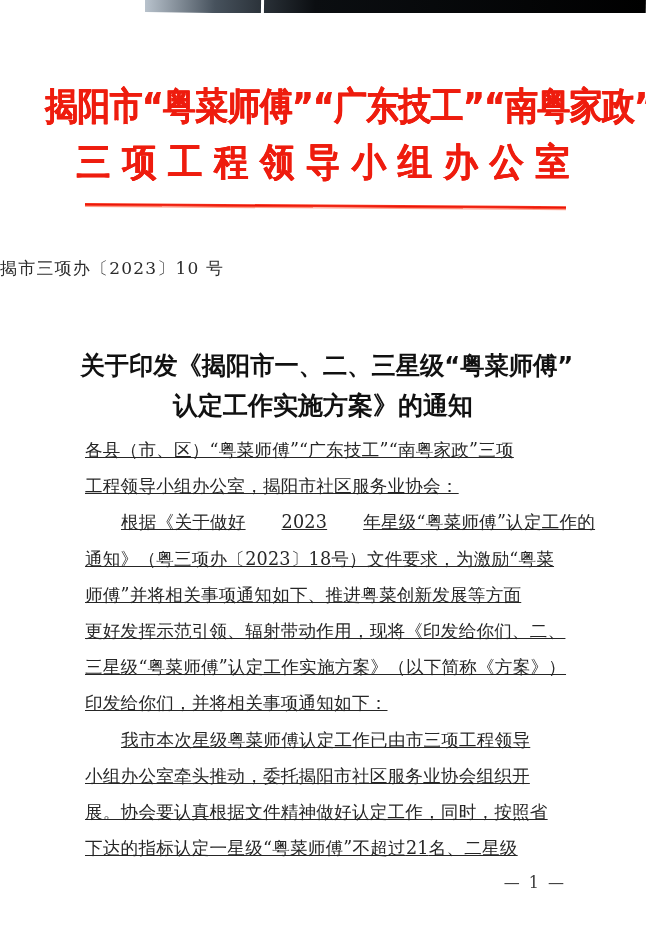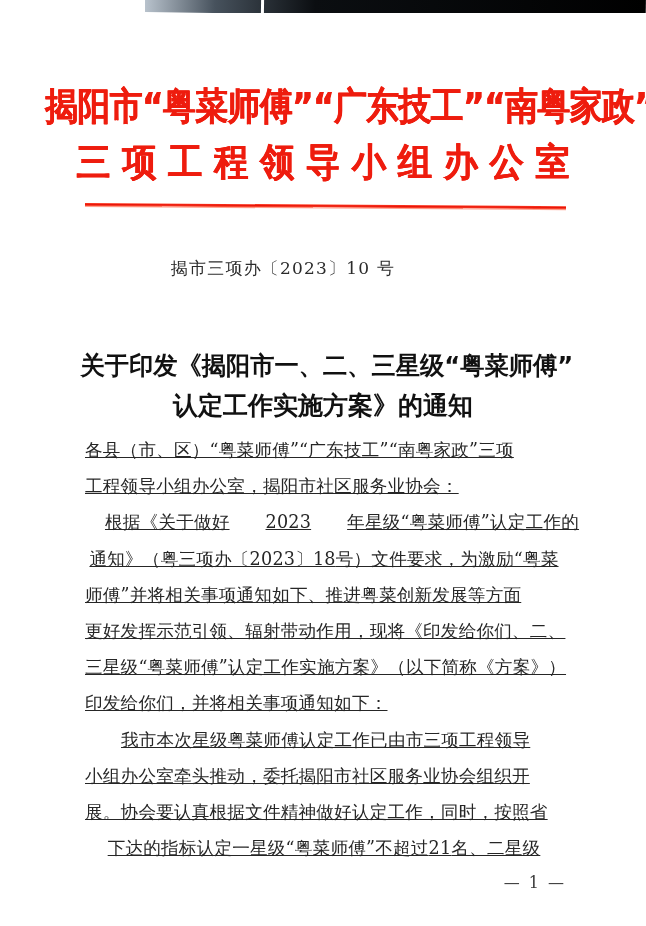--- a/index.html
+++ b/index.html
@@ -97,21 +97,21 @@
     transform-origin: left center;
     box-shadow: 0 1px 0 rgba(255,90,60,0.55);
   }
 
   
   #doc-number {
     position: absolute;
     top: 257px;
     left: 0;
     width: 566px;
-    text-align: center;
+    text-align: left;
     font-family: "DejaVu Serif", "Liberation Serif", serif;
     font-size: 17px;
     letter-spacing: 1.2px;
     color: #2b2b2b;
   }
 
   
   #doc-title {
     position: absolute;
     top: 322px;
@@ -151,21 +151,21 @@
     white-space: nowrap;
     height: 36.2px;
     line-height: 36.2px;
     letter-spacing: 0.2px;
   }
   .para .line.indent {
     text-indent: 36px;
   }
   .para .line.justify {
     display: flex;
-    justify-content: center;
+    justify-content: flex-start;
     white-space: nowrap;
   }
   .para .line.justify > span { display: inline-block; }
 
   
   #page-footer {
     position: absolute;
     top: 873px;
     left: 0;
     width: 566px;

